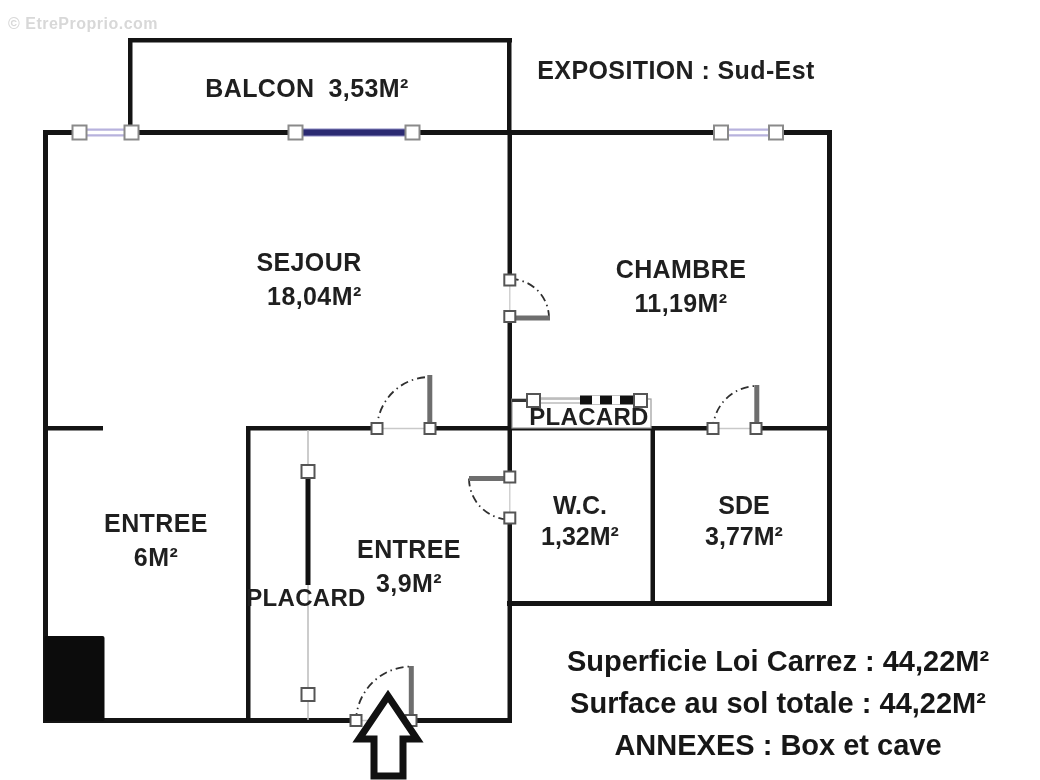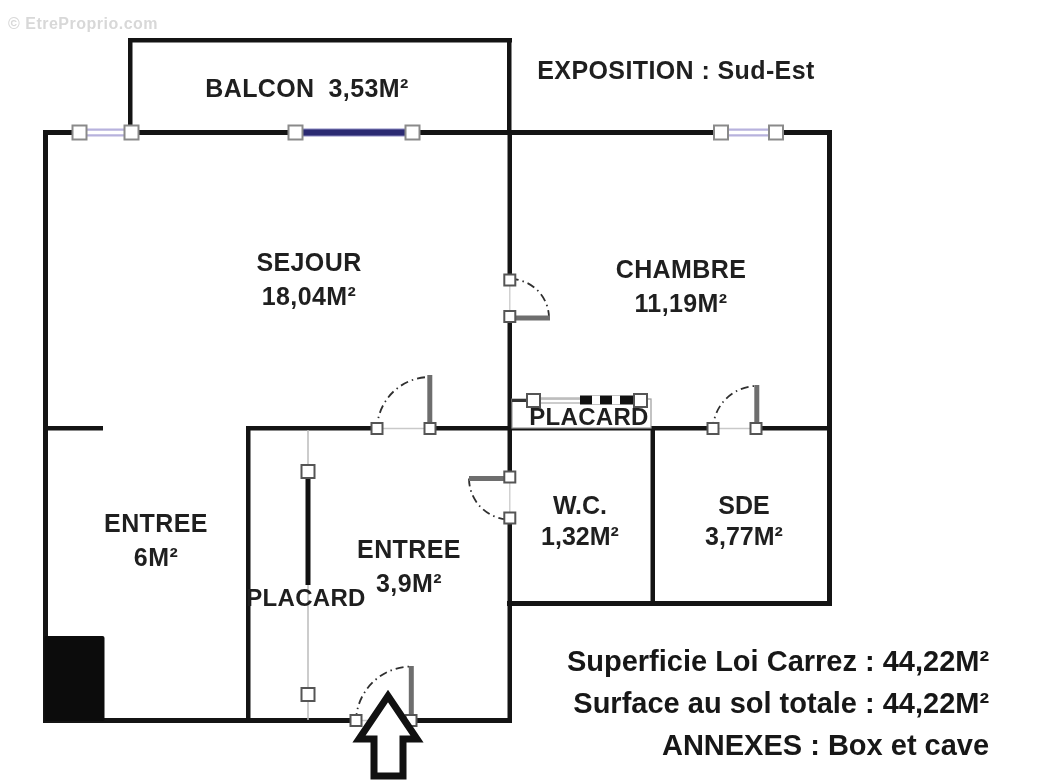--- a/index.html
+++ b/index.html
@@ -11,21 +11,21 @@
   .txt{position:absolute;transform:translate(-50%,-50%);text-align:center;
        font-weight:700;white-space:nowrap;color:#1f1f1f;}
   .room-label{font-size:25px;line-height:34px;letter-spacing:.4px;}
   .small-label{font-size:24px;letter-spacing:.3px;}
   .wc-label{font-size:25px;line-height:31px;}
   .oneline{display:flex;gap:14px;font-size:25px;letter-spacing:.4px;}
   #watermark{position:absolute;left:8px;top:15px;font-weight:700;font-size:16px;
        color:#d8d8d8;letter-spacing:.5px;}
   #exposition{font-size:25px;letter-spacing:.4px;}
   #summary{position:absolute;left:778px;top:703px;transform:translate(-50%,-50%);
-       text-align:right;font-weight:700;font-size:29px;line-height:42px;
+       text-align:center;font-weight:700;font-size:29px;line-height:42px;
        white-space:nowrap;color:#171717;}
 </style>
 </head>
 <body>
 
 <div id="stage">
 
   <svg id="plan-svg" width="1040" height="780" viewBox="0 0 1040 780">
 
     <g fill="#141414">
@@ -152,21 +152,21 @@
 
   <div id="watermark">© EtreProprio.com</div>
 
   <div id="exposition" class="txt" style="left:676px;top:70px;">EXPOSITION : Sud-Est</div>
 
   <div class="txt oneline" style="left:307px;top:88px;">
     <span>BALCON</span>
     <span>3,53M²</span>
   </div>
 
-  <div class="txt room-label" style="left:309px;top:279px;">
+  <div class="txt room-label" style="left:309px;top:279px;text-align:right;">
     <div>SEJOUR</div>
     <div>18,04M²</div>
   </div>
 
   <div class="txt room-label" style="left:681px;top:286px;">
     <div>CHAMBRE</div>
     <div>11,19M²</div>
   </div>
 
   <div class="txt room-label" style="left:156px;top:540px;">

